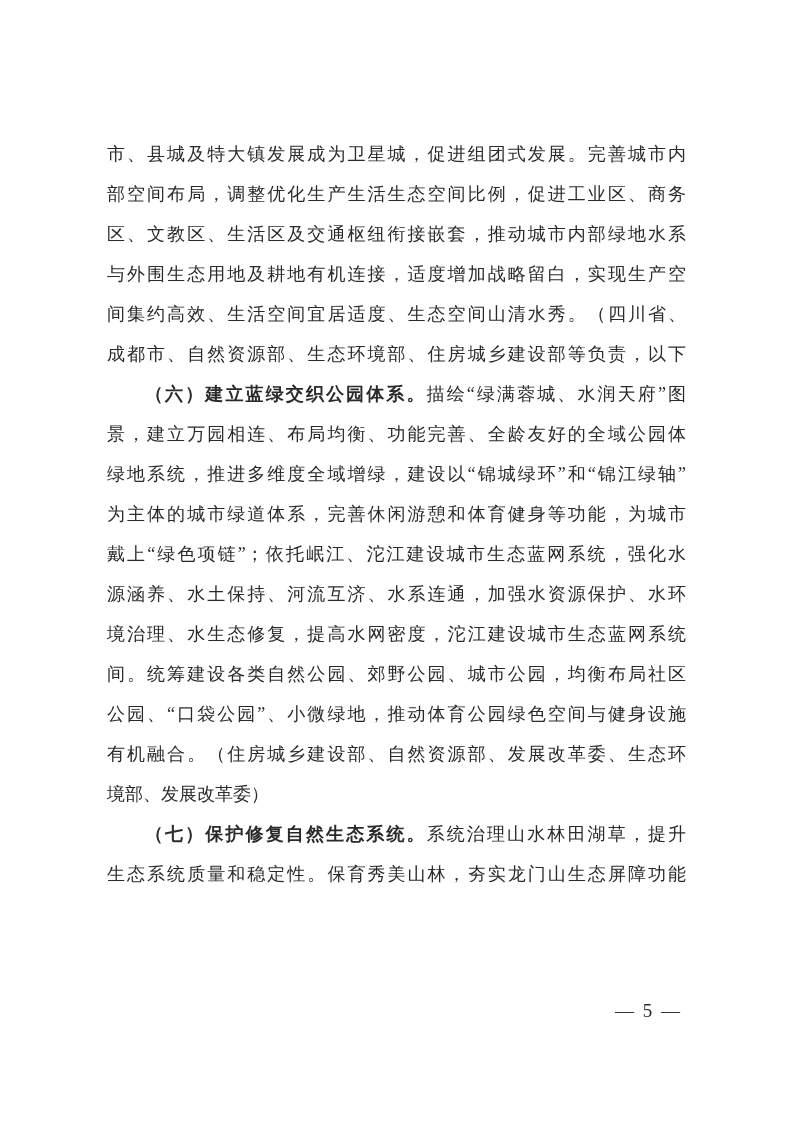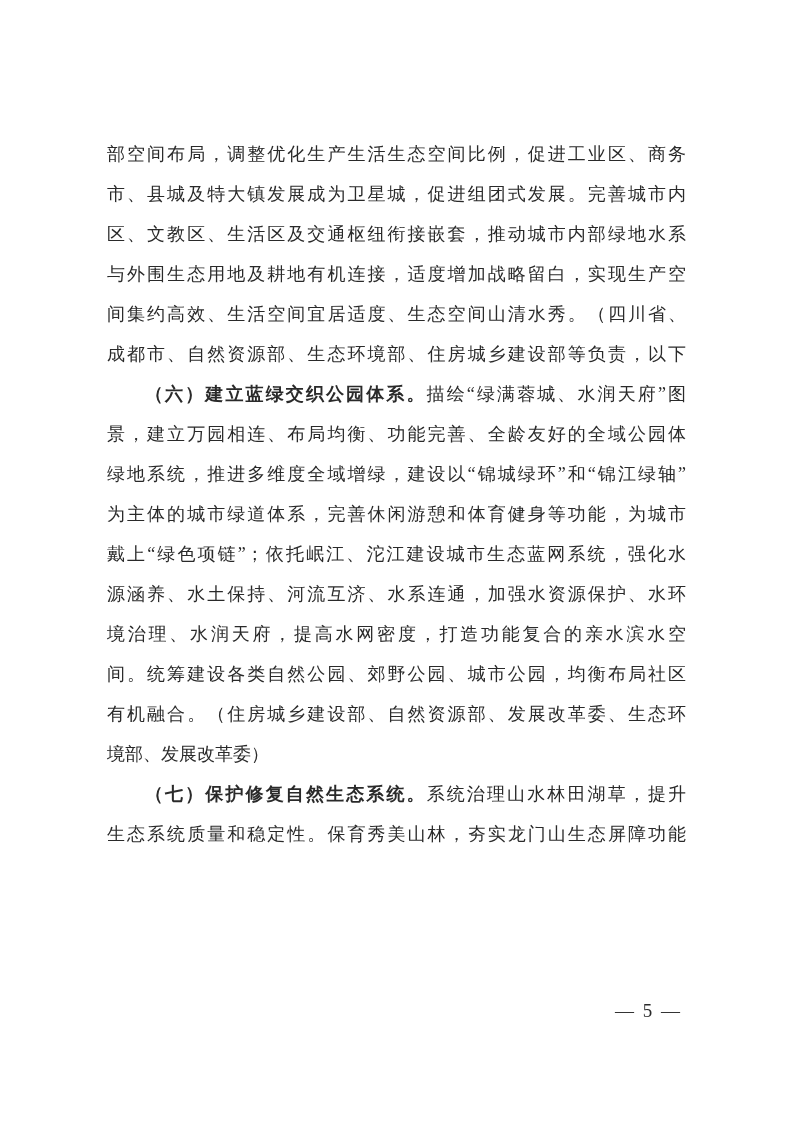--- a/index.html
+++ b/index.html
@@ -47,33 +47,34 @@
     font-size: 19px;
     letter-spacing: 2px;
     color: #2a2a2a;
   }
 </style>
 </head>
 <body>
 
 <div class="page">
   <div class="content">
+    <div class="line"><span class="b"></span><span>市、县城及特大镇发展成为卫星城，促进组团式发展。完善城市内</span></div>
     <div class="line"><span class="b"></span><span>部空间布局，调整优化生产生活生态空间比例，促进工业区、商务</span></div>
-    <div class="line"><span class="b"></span><span>市、县城及特大镇发展成为卫星城，促进组团式发展。完善城市内</span></div>
     <div class="line"><span class="b"></span><span>区、文教区、生活区及交通枢纽衔接嵌套，推动城市内部绿地水系</span></div>
     <div class="line"><span class="b"></span><span>与外围生态用地及耕地有机连接，适度增加战略留白，实现生产空</span></div>
     <div class="line"><span class="b"></span><span>间集约高效、生活空间宜居适度、生态空间山清水秀。（四川省、</span></div>
     <div class="line"><span class="b"></span><span>成都市、自然资源部、生态环境部、住房城乡建设部等负责，以下</span></div>
     <div class="line indent"><span class="b">（六）建立蓝绿交织公园体系。</span><span>描绘“绿满蓉城、水润天府”图</span></div>
     <div class="line"><span class="b"></span><span>景，建立万园相连、布局均衡、功能完善、全龄友好的全域公园体</span></div>
     <div class="line"><span class="b"></span><span>绿地系统，推进多维度全域增绿，建设以“锦城绿环”和“锦江绿轴”</span></div>
     <div class="line"><span class="b"></span><span>为主体的城市绿道体系，完善休闲游憩和体育健身等功能，为城市</span></div>
     <div class="line"><span class="b"></span><span>戴上“绿色项链”；依托岷江、沱江建设城市生态蓝网系统，强化水</span></div>
     <div class="line"><span class="b"></span><span>源涵养、水土保持、河流互济、水系连通，加强水资源保护、水环</span></div>
-    <div class="line"><span class="b"></span><span>境治理、水润天府，提高水网密度，打造功能复合的亲水滨水空</span></div>
+    <div class="line"><span class="b"></span><span>境治理、水生态修复，提高水网密度，沱江建设城市生态蓝网系统</span></div>
     <div class="line"><span class="b"></span><span>间。统筹建设各类自然公园、郊野公园、城市公园，均衡布局社区</span></div>
+    <div class="line"><span class="b"></span><span>公园、“口袋公园”、小微绿地，推动体育公园绿色空间与健身设施</span></div>
     <div class="line"><span class="b"></span><span>有机融合。（住房城乡建设部、自然资源部、发展改革委、生态环</span></div>
     <div class="line last"><span class="b"></span><span>境部、发展改革委）</span></div>
     <div class="line indent"><span class="b">（七）保护修复自然生态系统。</span><span>系统治理山水林田湖草，提升</span></div>
     <div class="line"><span class="b"></span><span>生态系统质量和稳定性。保育秀美山林，夯实龙门山生态屏障功能</span></div>
   </div>
   <div class="pagenum">— 5 —</div>
 </div>
 
 </body></html>

